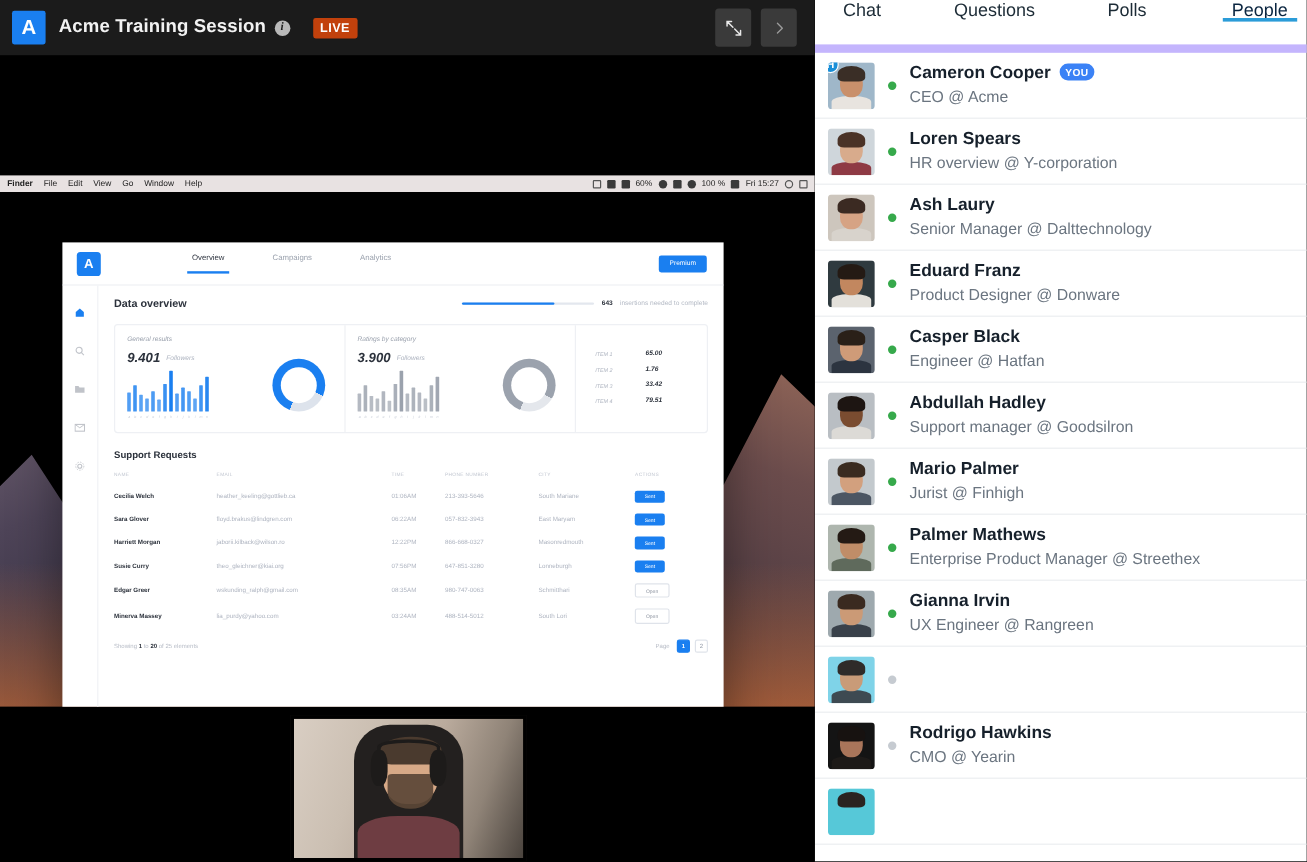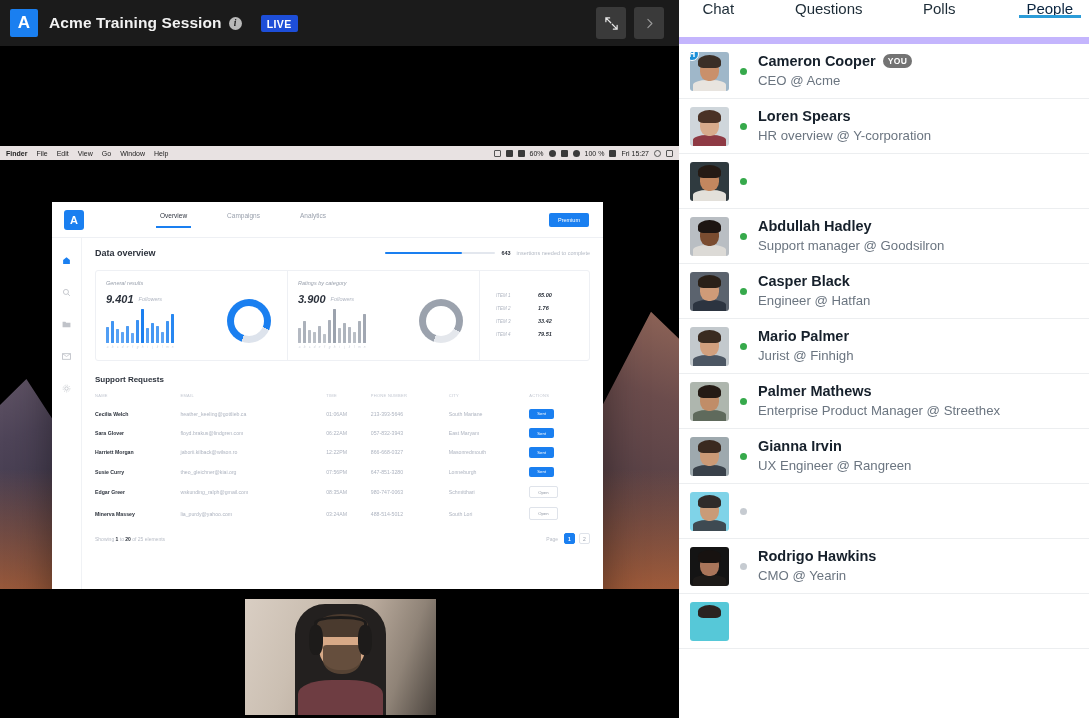--- a/index.html
+++ b/index.html
@@ -23,21 +23,21 @@
     font-size: 17px; font-weight: bold; border-radius: 2px; margin-right: 11px;
   }
   .session-title { color: #f2f2f2; font-size: 15.5px; font-weight: 600; letter-spacing: .1px; }
   .info-icon {
     width: 13px; height: 13px; border-radius: 50%; background: #b9b9b9;
     color: #1b1b1b; font-size: 9.5px; font-weight: bold; font-style: italic;
     display: flex; align-items: center; justify-content: center;
     margin-left: 7px; font-family: "Liberation Serif", serif;
   }
   .live-badge {
-    margin-left: 19px; background: #1d4ed8; color: #fff; font-size: 10.5px;
+    margin-left: 19px; background: #c2410c; color: #fff; font-size: 10.5px;
     font-weight: bold; letter-spacing: .4px; padding: 3px 6px 2px; border-radius: 2px;
   }
   .tb-actions { position: absolute; right: 15px; display: flex; gap: 8px; }
   .tb-btn {
     width: 30px; height: 32px; background: #3a3a3a; border-radius: 3px;
     display: flex; align-items: center; justify-content: center;
   }
   .tb-btn svg { display: block; }
 
   
@@ -241,21 +241,21 @@
     z-index: 3; border: 1.5px solid #fff;
   }
   .dot {
     width: 7px; height: 7px; border-radius: 50%; background: #36a94b;
     margin: 0 11px 0 11px; flex: 0 0 7px;
   }
   .dot.off { background: #c6cbd1; }
   .p-text { min-width: 0; }
   .p-name { font-size: 14.5px; font-weight: bold; color: #16202b; line-height: 1.35; }
   .p-name .you {
-    display: inline-block; vertical-align: 2px; background: #737373; color: #fff;
+    display: inline-block; vertical-align: 2px; background: #3b82f6; color: #fff;
     font-size: 8.5px; font-weight: bold; letter-spacing: .4px;
     padding: 2px 5px 1px; border-radius: 8px; margin-left: 7px;
   }
   .p-role { font-size: 13.2px; color: #6b7580; line-height: 1.4; }
 
   
   .ph { position: absolute; inset: 0; }
   .ph .sky { position: absolute; inset: 0; }
   .ph .face {
     position: absolute; left: 26%; top: 20%; width: 48%; height: 56%;
@@ -612,61 +612,80 @@
           </div>
           <div class="dot"></div>
           <div class="p-text">
             <div class="p-name">Loren Spears</div>
             <div class="p-role">HR overview @ Y-corporation</div>
           </div>
         </div>
         <div class="person">
           <div class="avatar">
             <div class="ph">
+              <div class="sky" style="background:#cdc6bd"></div>
+              <div class="shoulders" style="background:#d8d3cc"></div>
+              <div class="face" style="background:#d6a384"></div>
+              <div class="hair" style="background:#3b2a22"></div>
+            </div>
+          </div>
+          <div class="dot"></div>
+          <div class="p-text">
+            <div class="p-name">Ash Laury</div>
+            <div class="p-role">Senior Manager @ Dalttechnology</div>
+          </div>
+        </div>
+        <div class="person">
+          <div class="avatar">
+            <div class="ph">
               <div class="sky" style="background:#2f3a3f"></div>
               <div class="shoulders" style="background:#e3e0da"></div>
               <div class="face" style="background:#c2875f"></div>
               <div class="hair" style="background:#241a14"></div>
             </div>
           </div>
           <div class="dot"></div>
+          <div class="p-text">
+            <div class="p-name">Eduard Franz</div>
+            <div class="p-role">Product Designer @ Donware</div>
+          </div>
+        </div>
+        <div class="person">
+          <div class="avatar">
+            <div class="ph">
+              <div class="sky" style="background:#5b636e"></div>
+              <div class="shoulders" style="background:#2c3440"></div>
+              <div class="face" style="background:#cf9b78"></div>
+              <div class="hair" style="background:#2a2018"></div>
+            </div>
+          </div>
+          <div class="dot"></div>
+          <div class="p-text">
+            <div class="p-name">Casper Black</div>
+            <div class="p-role">Engineer @ Hatfan</div>
+          </div>
         </div>
         <div class="person">
           <div class="avatar">
             <div class="ph">
               <div class="sky" style="background:#b9bec3"></div>
               <div class="shoulders" style="background:#dcdad6"></div>
               <div class="face" style="background:#7a4c30"></div>
               <div class="hair" style="background:#1d1512"></div>
             </div>
           </div>
           <div class="dot"></div>
           <div class="p-text">
             <div class="p-name">Abdullah Hadley</div>
             <div class="p-role">Support manager @ Goodsilron</div>
           </div>
         </div>
         <div class="person">
           <div class="avatar">
             <div class="ph">
-              <div class="sky" style="background:#5b636e"></div>
-              <div class="shoulders" style="background:#2c3440"></div>
-              <div class="face" style="background:#cf9b78"></div>
-              <div class="hair" style="background:#2a2018"></div>
-            </div>
-          </div>
-          <div class="dot"></div>
-          <div class="p-text">
-            <div class="p-name">Casper Black</div>
-            <div class="p-role">Engineer @ Hatfan</div>
-          </div>
-        </div>
-        <div class="person">
-          <div class="avatar">
-            <div class="ph">
               <div class="sky" style="background:#c3c9cd"></div>
               <div class="shoulders" style="background:#4c5663"></div>
               <div class="face" style="background:#d2a07e"></div>
               <div class="hair" style="background:#3a2b20"></div>
             </div>
           </div>
           <div class="dot"></div>
           <div class="p-text">
             <div class="p-name">Mario Palmer</div>
             <div class="p-role">Jurist @ Finhigh</div>

